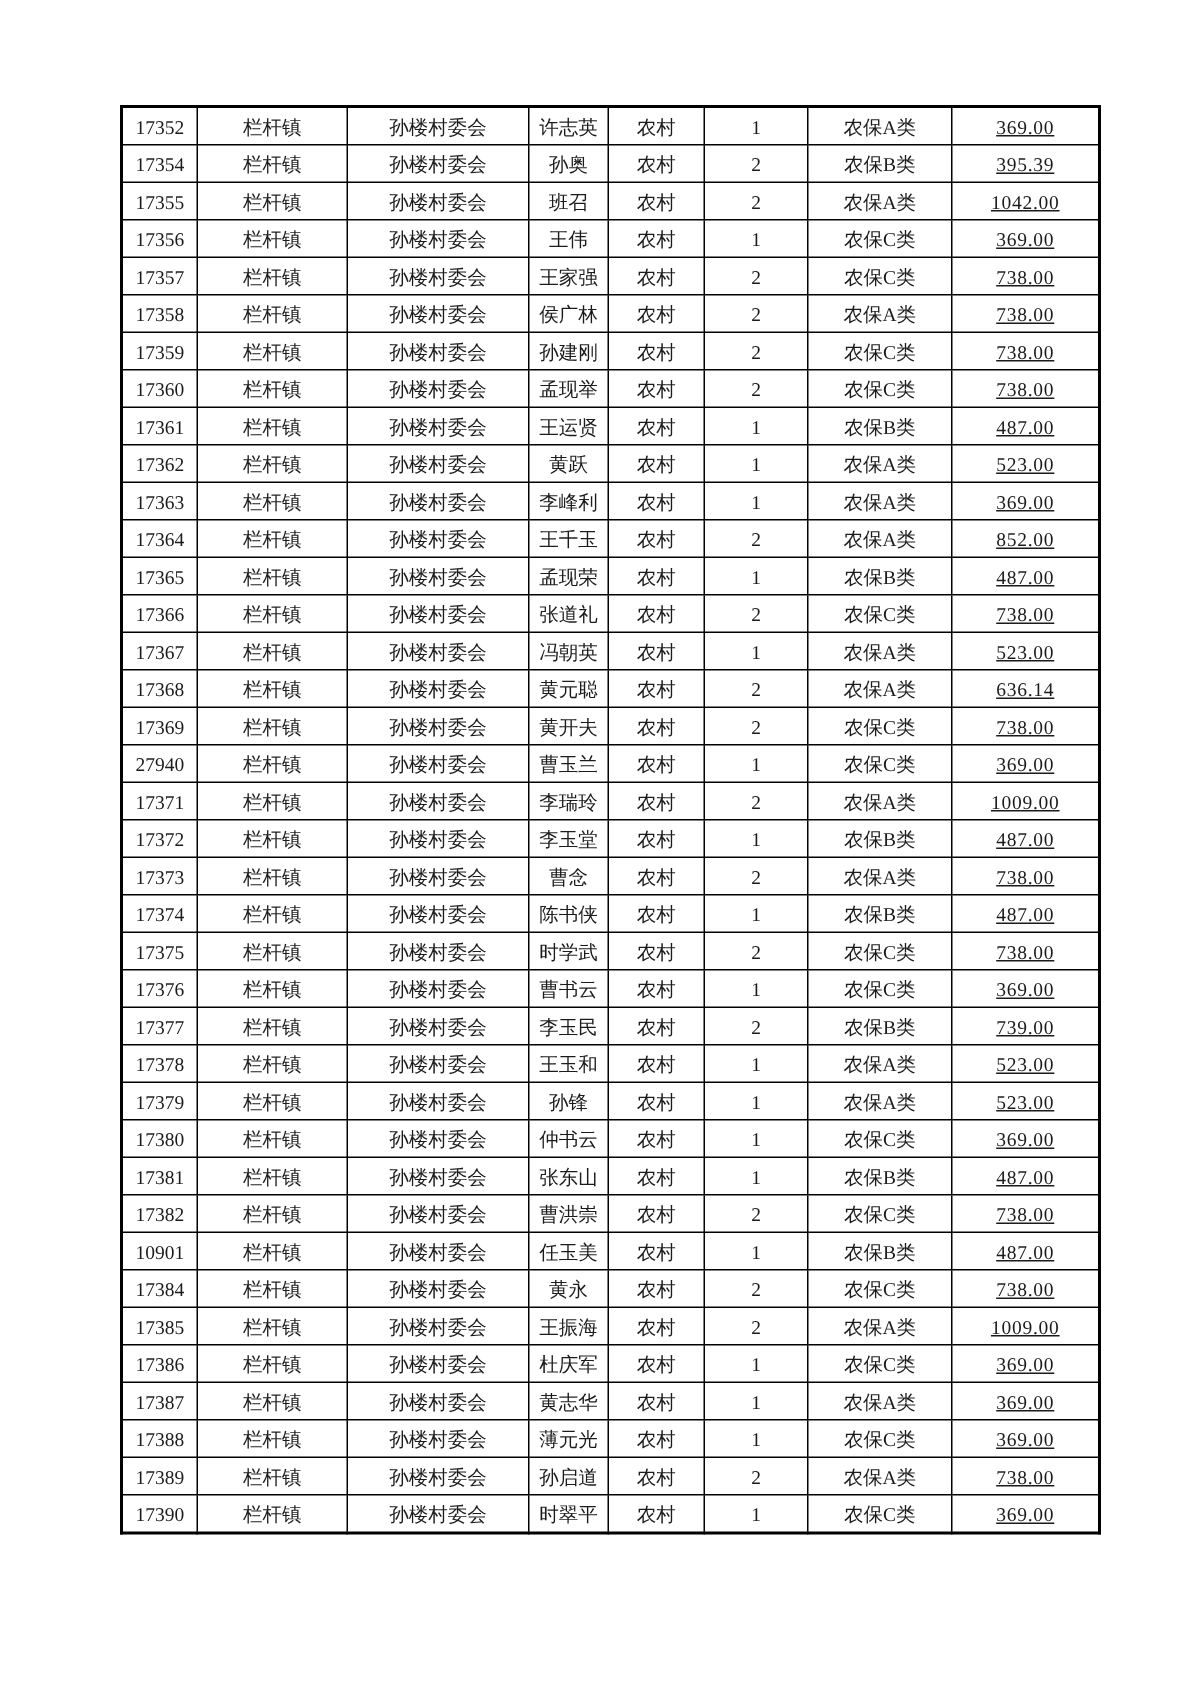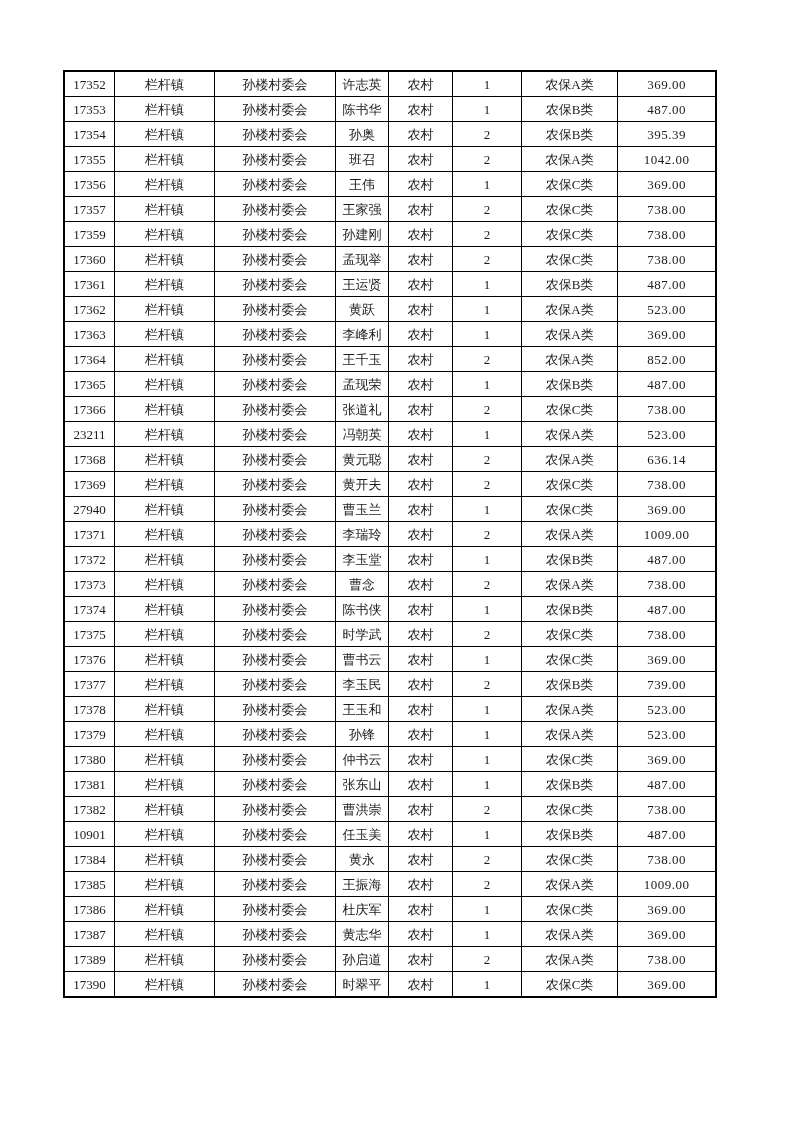--- a/index.html
+++ b/index.html
@@ -15,21 +15,21 @@
     position: relative;
     width: 793px;
     height: 1122px;
     background: #ffffff;
     overflow: hidden;
     font-family: "Liberation Serif", "DejaVu Serif", serif;
     color: #1b1b1b;
   }
   table.roster {
     position: absolute;
-    left: 63px;
+    left: 80px;
     top: 70px;
     border-collapse: collapse;
     table-layout: fixed;
     border: 2px solid #000000;
   }
   table.roster td {
     border: 1px solid #000000;
     height: 24px;
     padding: 0;
     text-align: center;
@@ -39,21 +39,21 @@
     white-space: nowrap;
     overflow: hidden;
   }
   .col-id       { width: 49px; }
   .col-town     { width: 99px; }
   .col-village  { width: 120px; }
   .col-name     { width: 52px; }
   .col-residence{ width: 63px; }
   .col-count    { width: 68px; }
   .col-category { width: 95px; }
-  .col-amount   { width: 97px; letter-spacing: 0.5px; }
+  .col-amount   { width: 97px; letter-spacing: 0.5px; text-decoration: underline; }
 </style>
 </head>
 <body>
 
 <div class="page">
   <table class="roster">
     <colgroup>
       <col class="col-id">
       <col class="col-town">
       <col class="col-village">
@@ -68,30 +68,20 @@
           <td class="col-id">17352</td>
           <td class="col-town">栏杆镇</td>
           <td class="col-village">孙楼村委会</td>
           <td class="col-name">许志英</td>
           <td class="col-residence">农村</td>
           <td class="col-count">1</td>
           <td class="col-category">农保A类</td>
           <td class="col-amount">369.00</td>
         </tr>
         <tr>
-          <td class="col-id">17353</td>
-          <td class="col-town">栏杆镇</td>
-          <td class="col-village">孙楼村委会</td>
-          <td class="col-name">陈书华</td>
-          <td class="col-residence">农村</td>
-          <td class="col-count">1</td>
-          <td class="col-category">农保B类</td>
-          <td class="col-amount">487.00</td>
-        </tr>
-        <tr>
           <td class="col-id">17354</td>
           <td class="col-town">栏杆镇</td>
           <td class="col-village">孙楼村委会</td>
           <td class="col-name">孙奥</td>
           <td class="col-residence">农村</td>
           <td class="col-count">2</td>
           <td class="col-category">农保B类</td>
           <td class="col-amount">395.39</td>
         </tr>
         <tr>
@@ -118,20 +108,30 @@
           <td class="col-id">17357</td>
           <td class="col-town">栏杆镇</td>
           <td class="col-village">孙楼村委会</td>
           <td class="col-name">王家强</td>
           <td class="col-residence">农村</td>
           <td class="col-count">2</td>
           <td class="col-category">农保C类</td>
           <td class="col-amount">738.00</td>
         </tr>
         <tr>
+          <td class="col-id">17358</td>
+          <td class="col-town">栏杆镇</td>
+          <td class="col-village">孙楼村委会</td>
+          <td class="col-name">侯广林</td>
+          <td class="col-residence">农村</td>
+          <td class="col-count">2</td>
+          <td class="col-category">农保A类</td>
+          <td class="col-amount">738.00</td>
+        </tr>
+        <tr>
           <td class="col-id">17359</td>
           <td class="col-town">栏杆镇</td>
           <td class="col-village">孙楼村委会</td>
           <td class="col-name">孙建刚</td>
           <td class="col-residence">农村</td>
           <td class="col-count">2</td>
           <td class="col-category">农保C类</td>
           <td class="col-amount">738.00</td>
         </tr>
         <tr>
@@ -198,21 +198,21 @@
           <td class="col-id">17366</td>
           <td class="col-town">栏杆镇</td>
           <td class="col-village">孙楼村委会</td>
           <td class="col-name">张道礼</td>
           <td class="col-residence">农村</td>
           <td class="col-count">2</td>
           <td class="col-category">农保C类</td>
           <td class="col-amount">738.00</td>
         </tr>
         <tr>
-          <td class="col-id">23211</td>
+          <td class="col-id">17367</td>
           <td class="col-town">栏杆镇</td>
           <td class="col-village">孙楼村委会</td>
           <td class="col-name">冯朝英</td>
           <td class="col-residence">农村</td>
           <td class="col-count">1</td>
           <td class="col-category">农保A类</td>
           <td class="col-amount">523.00</td>
         </tr>
         <tr>
           <td class="col-id">17368</td>
@@ -405,20 +405,30 @@
           <td class="col-amount">369.00</td>
         </tr>
         <tr>
           <td class="col-id">17387</td>
           <td class="col-town">栏杆镇</td>
           <td class="col-village">孙楼村委会</td>
           <td class="col-name">黄志华</td>
           <td class="col-residence">农村</td>
           <td class="col-count">1</td>
           <td class="col-category">农保A类</td>
+          <td class="col-amount">369.00</td>
+        </tr>
+        <tr>
+          <td class="col-id">17388</td>
+          <td class="col-town">栏杆镇</td>
+          <td class="col-village">孙楼村委会</td>
+          <td class="col-name">薄元光</td>
+          <td class="col-residence">农村</td>
+          <td class="col-count">1</td>
+          <td class="col-category">农保C类</td>
           <td class="col-amount">369.00</td>
         </tr>
         <tr>
           <td class="col-id">17389</td>
           <td class="col-town">栏杆镇</td>
           <td class="col-village">孙楼村委会</td>
           <td class="col-name">孙启道</td>
           <td class="col-residence">农村</td>
           <td class="col-count">2</td>
           <td class="col-category">农保A类</td>

